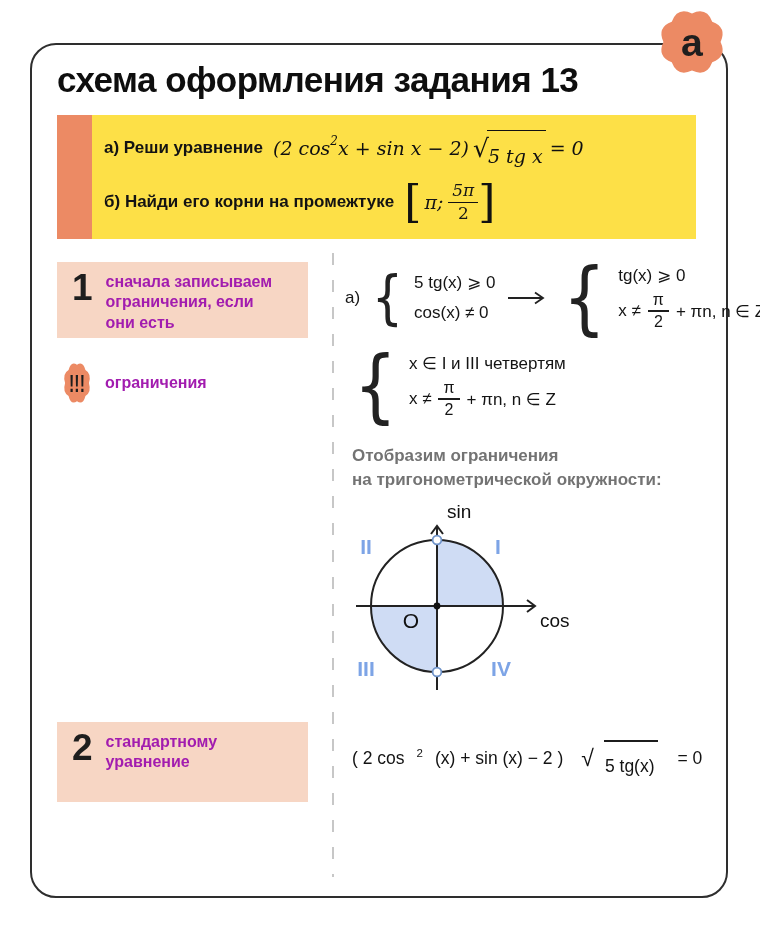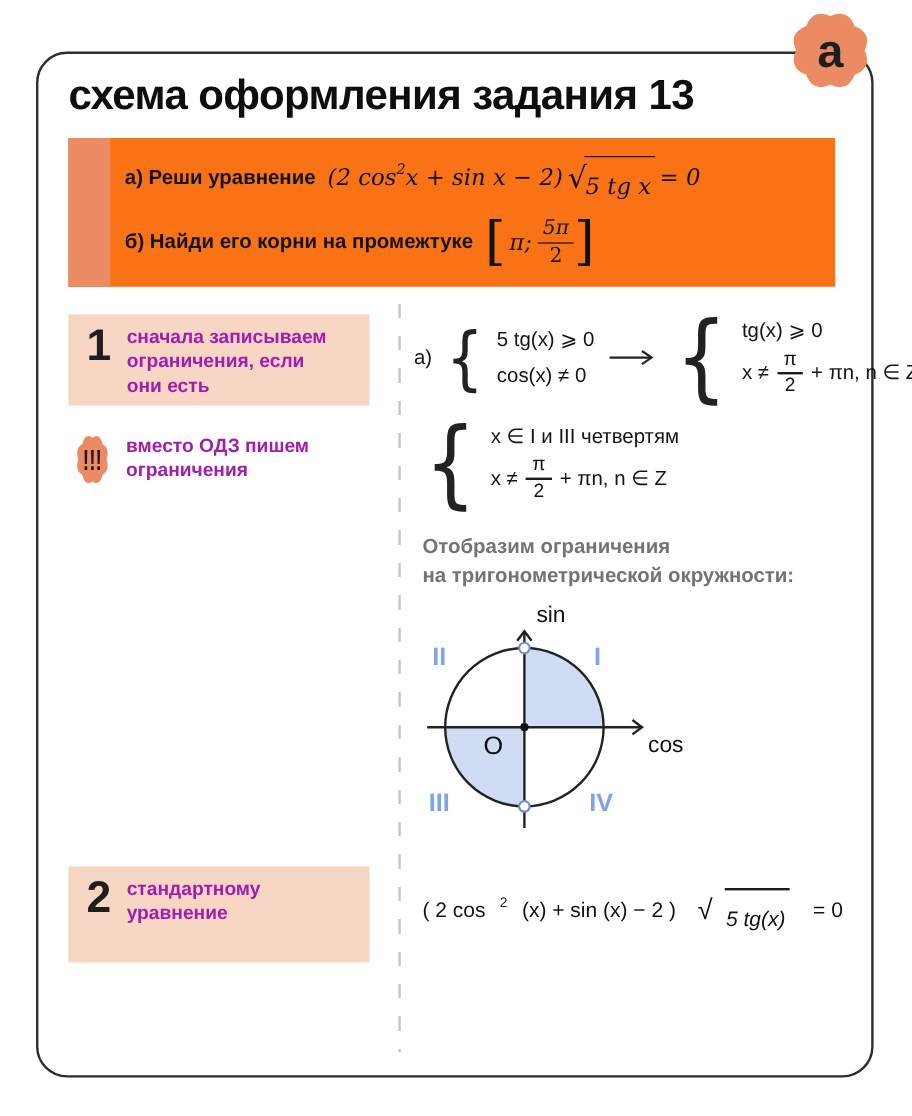--- a/index.html
+++ b/index.html
@@ -12,21 +12,21 @@
     border:2.5px solid #2e2e2e; border-radius:26px; background:#fff; box-sizing:border-box;
   }
   .badge { position:absolute; left:656px; top:6px; width:72px; height:72px; }
   .page-title {
     position:absolute; left:57px; top:60px; font-size:35px; font-weight:700;
     letter-spacing:-0.5px; color:#0e0e0e; white-space:nowrap;
   }
   
   .problem-box {
     position:absolute; left:57px; top:115px; width:639px; height:124px;
-    background:#f97316;
+    background:#fde047;
   }
   .problem-box .accent {
     position:absolute; left:0; top:0; bottom:0; width:35px; background:#ec8a64;
   }
   .p-row { position:absolute; display:flex; align-items:center; white-space:nowrap; }
   .p-row1 { left:47px; top:12px; height:42px; }
   .p-row2 { left:47px; top:58px; height:58px; }
   .sans-label { font-size:17px; font-weight:600; margin-right:10px; color:#131313; }
   .serif-math { font-family:"DejaVu Serif",serif; font-style:italic; font-size:19px; color:#101010; display:flex; align-items:center; }
   .sup { font-size:12px; position:relative; top:-7px; }
@@ -73,21 +73,21 @@
   .line2 .pre { margin-right:7px; }
   .line2 .post { margin-left:7px; }
   .sans-frac { font-size:16px; font-weight:500; }
   .sans-frac .num { border-bottom:2px solid #1c1c1c; padding:0 5px 1px; }
   .arrow-icon { margin:0 12px; }
   .col2 .l1 { margin-bottom:2px; }
   .para { position:absolute; left:352px; top:444px; font-size:17px; font-weight:600; line-height:1.42; color:#737373; }
   .circle-wrap { position:absolute; left:337px; top:496px; width:240px; height:210px; }
   .equation { position:absolute; left:352px; top:740px; display:flex; align-items:center; font-size:17.5px; font-weight:500; color:#131313; white-space:nowrap;gap:12px; }
   .equation .sqrt-sign { font-size:23px; margin:0 -2px 0 6px; }
-  .equation .radicand { border-top:2px solid #1c1c1c;font-style:italic; }
+  .equation .radicand { border-top:2px solid #1c1c1c; }
   .equation .sup { font-size:11.5px; top:-6px; }
 </style>
 </head>
 <body>
 
 <div class="stage">
 
   <div class="card"></div>
 
   <svg class="badge" viewBox="0 0 68 68">
@@ -134,21 +134,20 @@
       <div>они есть</div>
     </span>
   </div>
 
   <div class="note">
     <svg class="note-icon" viewBox="0 0 68 68" preserveAspectRatio="none">
       <path fill="#ec8a64" d="M61,34 Q67.3,47.8 53.1,53.1 Q47.8,67.3 34,61 Q20.2,67.3 14.9,53.1 Q0.7,47.8 7,34 Q0.7,20.2 14.9,14.9 Q20.2,0.7 34,7 Q47.8,0.7 53.1,14.9 Q67.3,20.2 61,34 Z"></path>
       <text x="34" y="47" text-anchor="middle" font-size="36" font-weight="700" fill="#1d1d1d">!!!</text>
     </svg>
     <span class="step-lines">
-      <div>вместо ОДЗ пишем</div>
       <div>ограничения</div>
     </span>
   </div>
 
   <div class="step step2">
     <span class="step-num">2</span>
     <span class="step-lines">
       <div>стандартному</div>
       <div>уравнение</div>
     </span>

